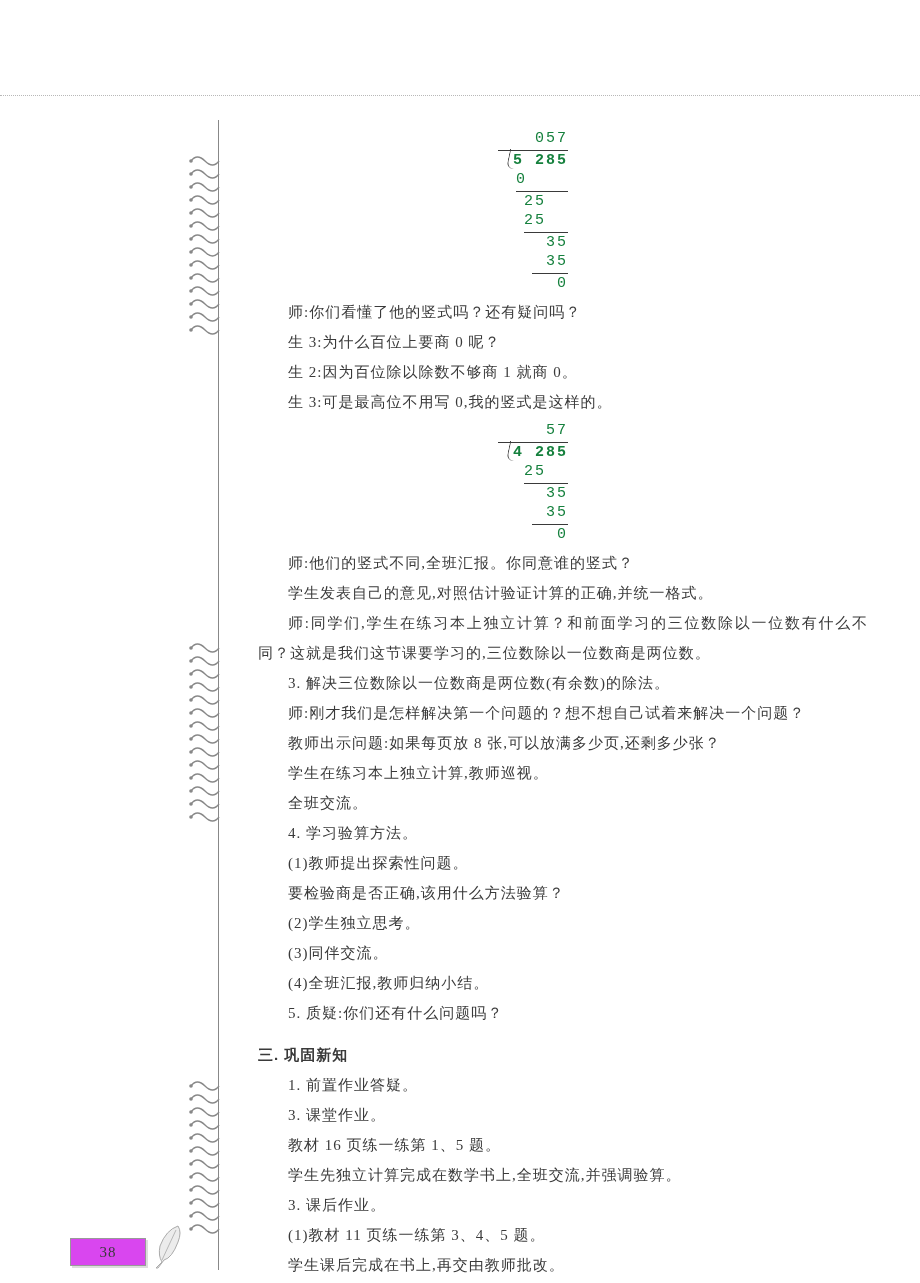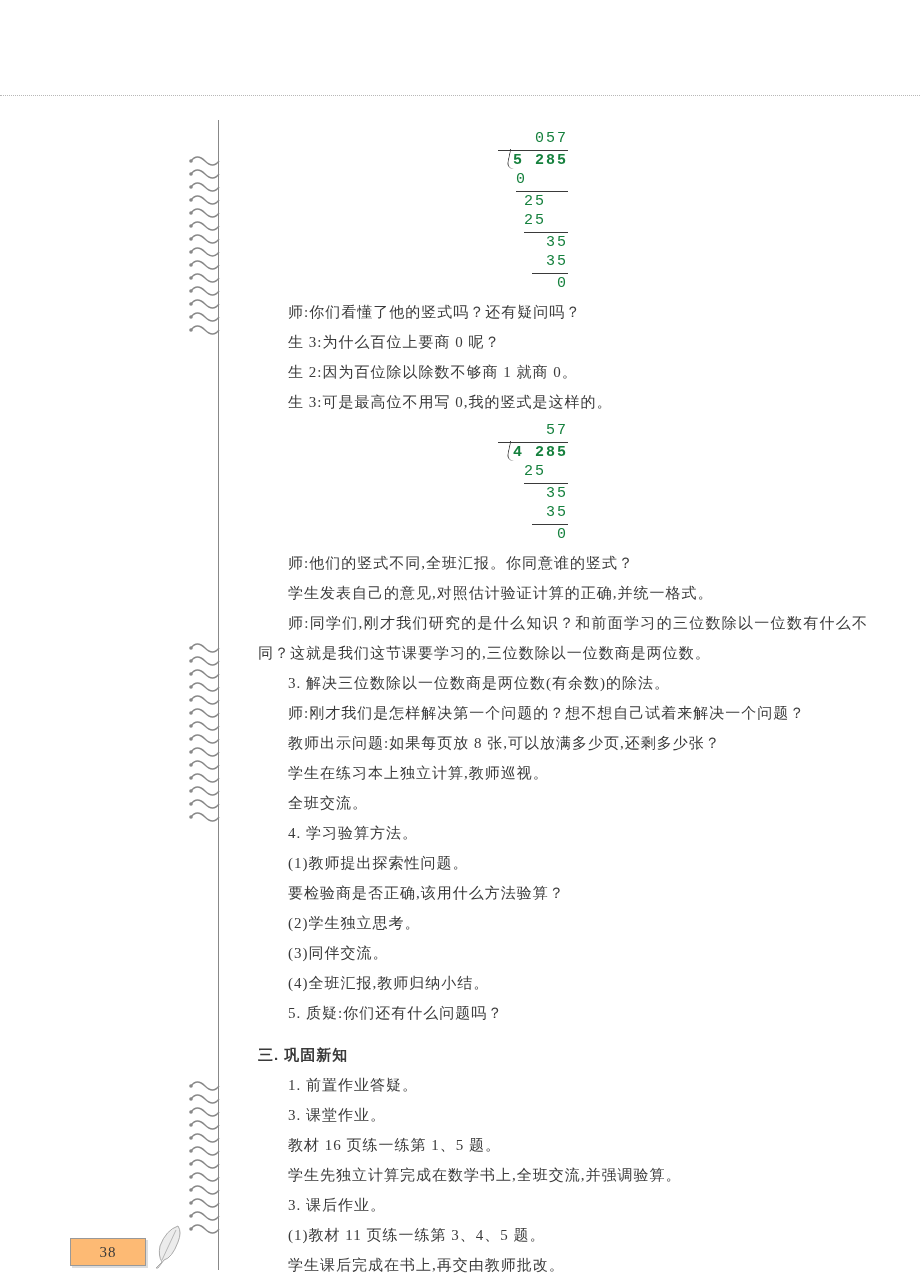--- a/index.html
+++ b/index.html
@@ -93,21 +93,21 @@
       position: absolute;
       left: 70px;
       top: 1238px;
       width: 76px;
       height: 28px;
       border: 1px solid #999;
       display: flex;
       align-items: center;
       justify-content: center;
       font-size: 15px;
-      background: #fdba74;
+      background: #d946ef;
       box-shadow: 2px 2px 0 #ddd;
     }
     .feather {
       position: absolute;
       left: 148px;
       top: 1222px;
       width: 40px;
       height: 48px;
     }
   </style>
@@ -386,21 +386,21 @@
     <div class="ld-row ld-quotient">&nbsp;<span>57</span></div>
     <div class="ld-row ld-dividend"><span>4</span> <span>285</span></div>
     <div class="ld-row ld-line w50"><span>25</span>&nbsp;&nbsp;</div>
     <div class="ld-row"><span>35</span></div>
     <div class="ld-row ld-line w40"><span>35</span></div>
     <div class="ld-row"><span>0</span></div>
   </div>
 
   <p class="para indent1">师:他们的竖式不同,全班汇报。你同意谁的竖式？</p>
   <p class="para indent1">学生发表自己的意见,对照估计验证计算的正确,并统一格式。</p>
-  <p class="para indent1">师:同学们,刚才我们研究的是什么知识？和前面学习的三位数除以一位数有什么不同？这就是我们这节课要学习的,三位数除以一位数商是两位数。</p>
+  <p class="para indent1">师:同学们,学生在练习本上独立计算？和前面学习的三位数除以一位数有什么不同？这就是我们这节课要学习的,三位数除以一位数商是两位数。</p>
   <p class="para indent1">3. 解决三位数除以一位数商是两位数(有余数)的除法。</p>
   <p class="para indent1">师:刚才我们是怎样解决第一个问题的？想不想自己试着来解决一个问题？</p>
   <p class="para indent1">教师出示问题:如果每页放 8 张,可以放满多少页,还剩多少张？</p>
   <p class="para indent1">学生在练习本上独立计算,教师巡视。</p>
   <p class="para indent1">全班交流。</p>
   <p class="para indent1">4. 学习验算方法。</p>
   <p class="para indent1">(1)教师提出探索性问题。</p>
   <p class="para indent1">要检验商是否正确,该用什么方法验算？</p>
   <p class="para indent1">(2)学生独立思考。</p>
   <p class="para indent1">(3)同伴交流。</p>

